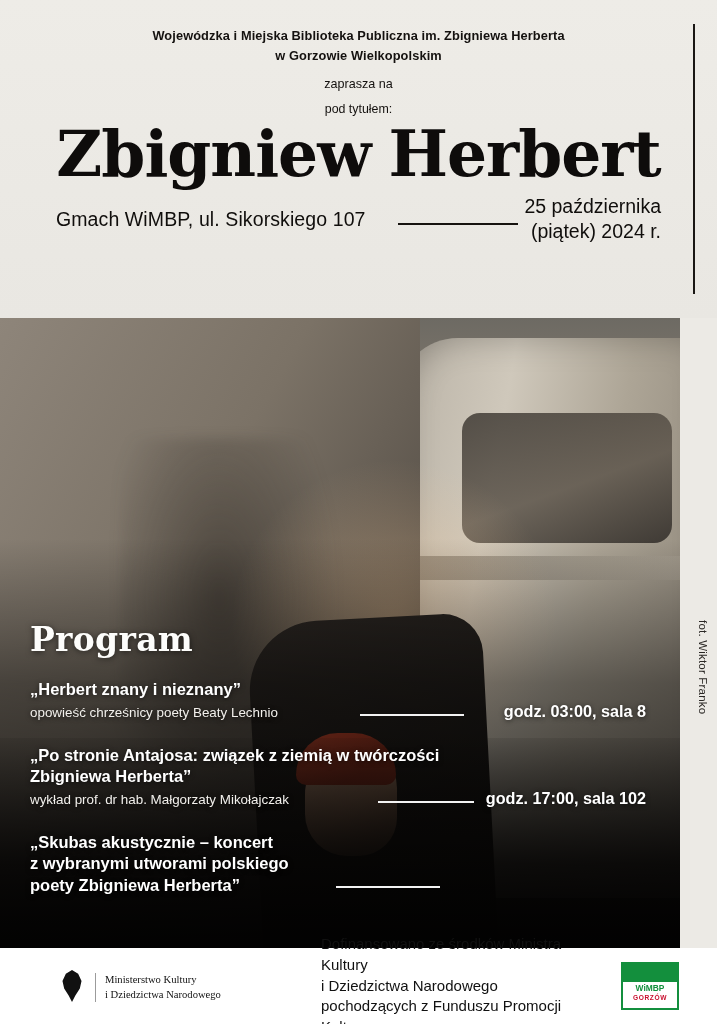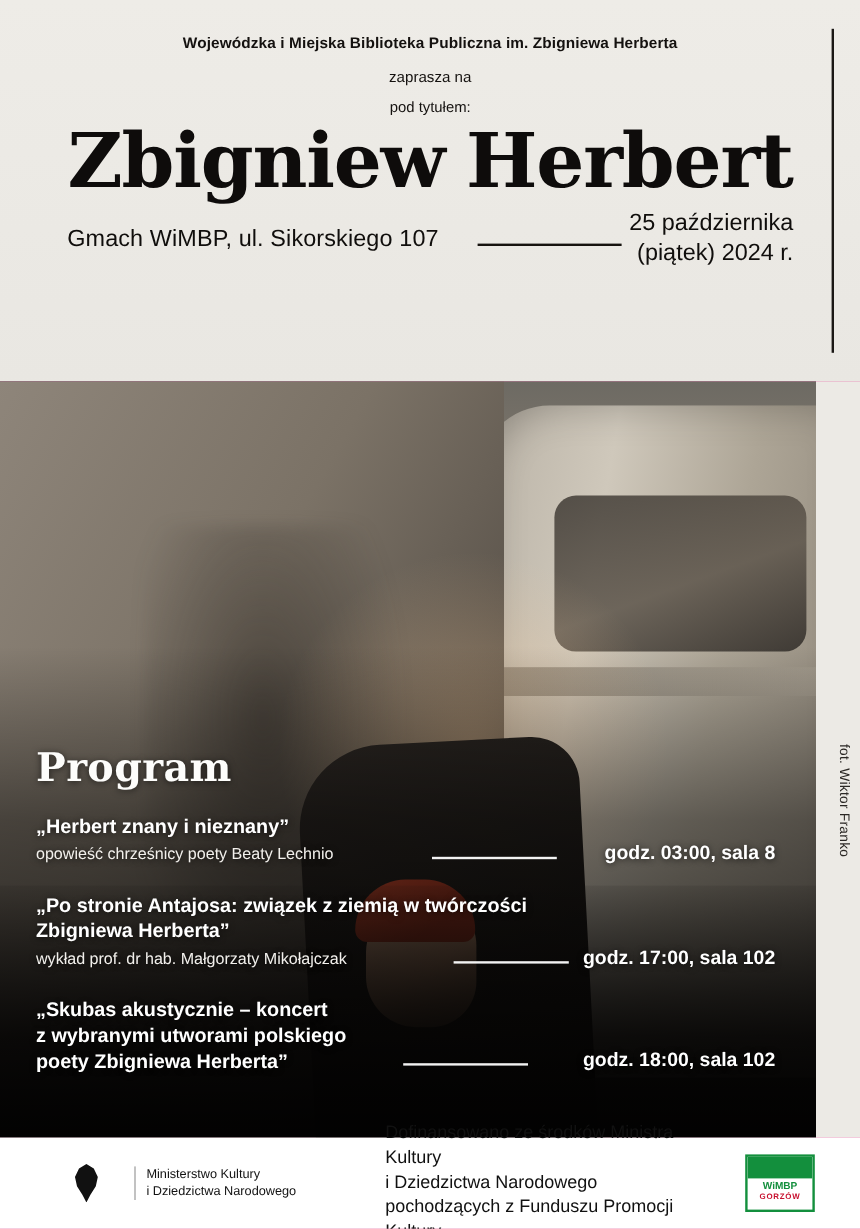--- a/index.html
+++ b/index.html
@@ -279,23 +279,24 @@
   
   .footer {
     position: absolute;
     left: 0; top: 948px;
     width: 717px; height: 76px;
     background: #ffffff;
     display: flex;
     align-items: center;
   }
   .min-logo {
-    display: flex; align-items: center; gap: 26px;
+    display: flex; align-items: flex-end; gap: 9px;
     margin-left: 58px;
     width: 215px;
+    font-family: Liberation Serif, serif;
   }
   .eagle {
     width: 28px; height: 32px;
     background: #111;
     clip-path: polygon(50% 0%, 72% 12%, 84% 34%, 78% 58%, 62% 80%, 50% 100%, 38% 80%, 22% 58%, 16% 34%, 28% 12%);
   }
   .min-text {
     font-size: 10.6px;
     line-height: 1.35;
     color: #111;
@@ -339,20 +340,21 @@
   }
 </style>
 </head>
 <body>
 
 <div class="poster">
 
   <div class="top">
     <div class="org-lines">
       <div>Wojewódzka i Miejska Biblioteka Publiczna im. Zbigniewa Herberta</div>
+      <div>w Gorzowie Wielkopolskim</div>
     </div>
     <div class="invite">zaprasza na</div>
     <div class="subtitle-label">pod tytułem:</div>
 
     <div class="bigname">
       <span>Zbigniew</span><span class="gap"></span><span>Herbert</span>
     </div>
 
 
     <div class="venue-row">
@@ -404,21 +406,20 @@
         <span class="item-time">godz. 17:00, sala 102</span>
       </div>
     </div>
 
     <div class="item">
       <div class="item-title">„Skubas akustycznie – koncert</div>
       <div class="item-title">z wybranymi utworami polskiego</div>
       <div class="item3-row">
         <span class="item-title">poety Zbigniewa Herberta”</span>
         <span class="dash dash3"></span>
-        <span class="item-time">godz. 18:00, sala 102</span>
       </div>
     </div>
   </div>
 
   <div class="footer">
     <div class="min-logo">
       <div class="eagle"></div>
       <div class="min-text">
         <div>Ministerstwo Kultury</div>
         <div>i Dziedzictwa Narodowego</div>

